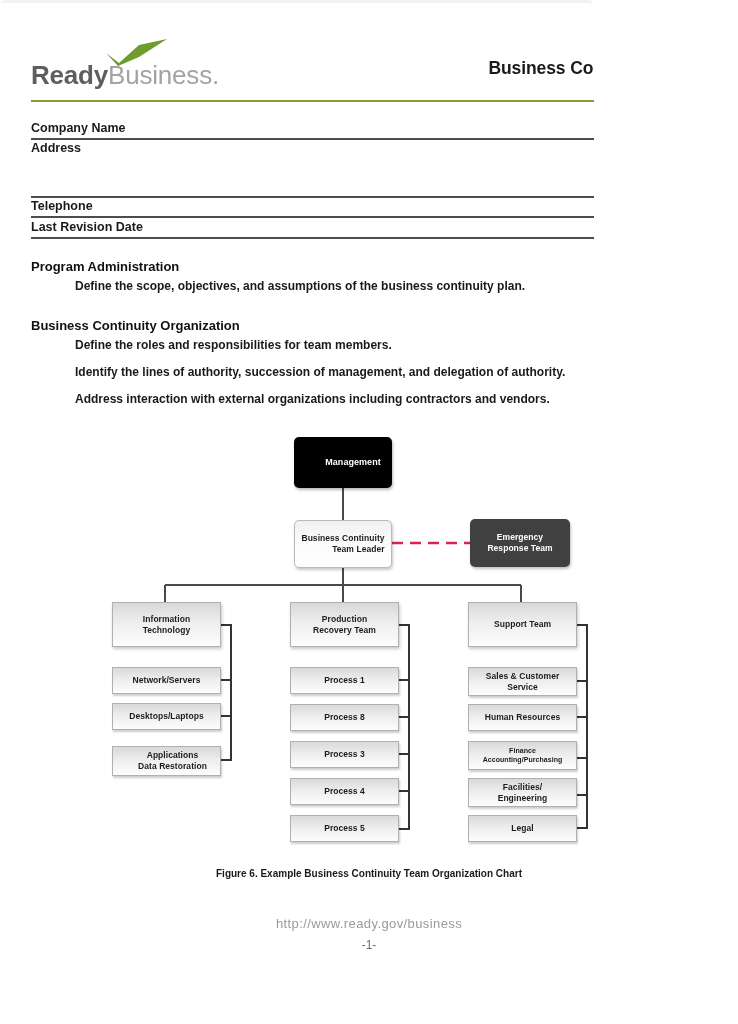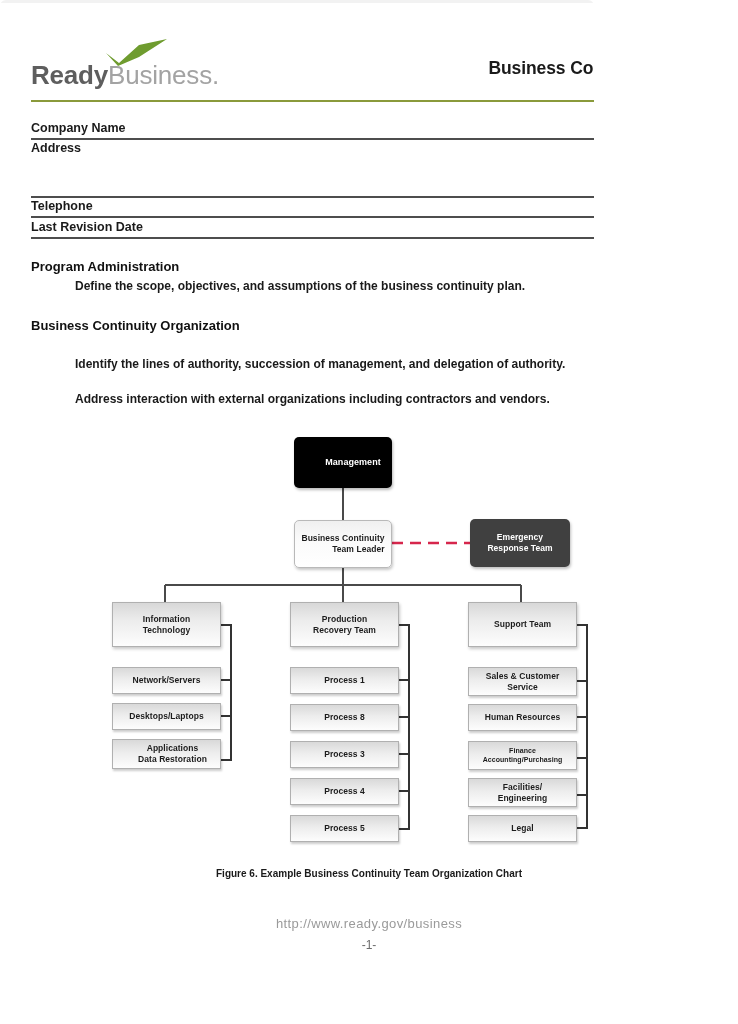--- a/index.html
+++ b/index.html
@@ -222,21 +222,22 @@
   <div class="field-label" style="top:199px; left:31px;">Telephone</div>
   <div class="field-rule" style="top:216px;"></div>
 
   <div class="field-label" style="top:220px; left:31px;">Last Revision Date</div>
   <div class="field-rule" style="top:237px;"></div>
 
   <div class="sec-head" style="top:259px;">Program Administration</div>
   <div class="sec-line" style="top:279px;">Define the scope, objectives, and assumptions of the business continuity plan.</div>
 
   <div class="sec-head" style="top:318px;">Business Continuity Organization</div>
-  <div class="sec-line" style="top:357px;">Identify the lines of authority, succession of management, and delegation of authority.</div>
+  <div class="sec-line" style="top:338px;">Define the roles and responsibilities for team members.</div>
+  <div class="sec-line" style="top:365px;">Identify the lines of authority, succession of management, and delegation of authority.</div>
   <div class="sec-line" style="top:392px;">Address interaction with external organizations including contractors and vendors.</div>
 
   <div class="chart">
 
     <svg width="738" height="450">
 
       <line x1="343" y1="68" x2="343" y2="100" stroke="#4a4a4a" stroke-width="2"></line>
 
       <line x1="343" y1="148" x2="343" y2="165" stroke="#4a4a4a" stroke-width="2"></line>
 
@@ -288,21 +289,21 @@
         <span>Information</span><br>
         <span>Technology</span>
       </span>
     </div>
     <div class="node node-leaf" style="left:112px; top:247px; width:109px; height:27px;">
       <span>Network/Servers</span>
     </div>
     <div class="node node-leaf" style="left:112px; top:283px; width:109px; height:27px;">
       <span>Desktops/Laptops</span>
     </div>
-    <div class="node node-leaf" style="left:112px; top:319px; width:109px; height:30px;padding-left:12px;">
+    <div class="node node-leaf" style="left:112px; top:326px; width:109px; height:30px;padding-left:12px;">
       <span>
         <span>Applications</span><br>
         <span>Data Restoration</span>
       </span>
     </div>
 
     <div class="node node-head" style="left:290px; top:182px; width:109px; height:45px;">
       <span>
         <span>Production</span><br>
         <span>Recovery Team</span>

